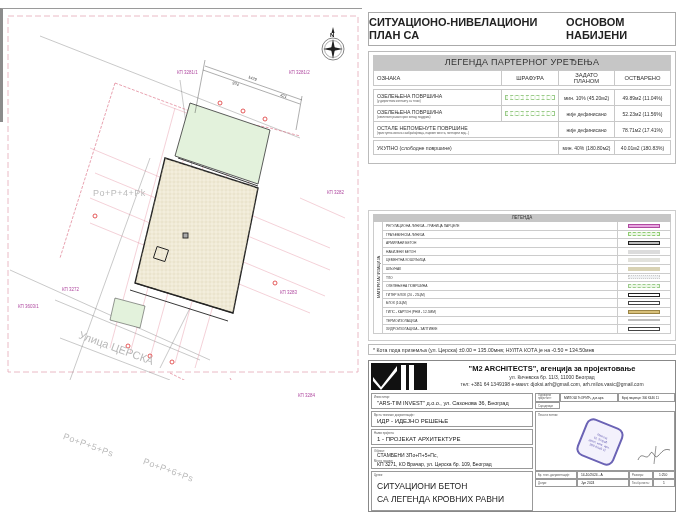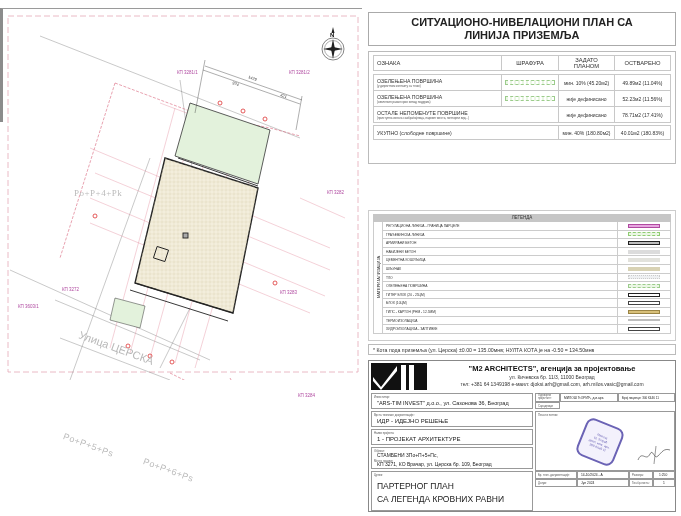--- a/index.html
+++ b/index.html
@@ -10,21 +10,21 @@
     border-left: 3px solid #8c8c8c; border-top: 1px solid #9a9a9a;
   }
   .drawing-svg { position: absolute; left: 0; top: 8px; }
 
   .parcel-label { position: absolute; font-size: 4.5px; color: #b04aa0; white-space: nowrap; }
   .storey-label { position: absolute; font-size: 9px; color: #bbb; white-space: nowrap; letter-spacing: 0.5px; }
 
   
   .title-box {
     position: absolute; left: 368px; top: 12px; width: 308px; height: 34px;
-    border: 1px solid #aaa; display: flex; flex-direction: column;
+    border: 1px solid #aaa; display: flex; flex-direction: row;
     align-items: center; justify-content: center; line-height: 13px;
   }
   .title-box span { font-weight: bold; font-size: 11px; color: #222; }
 
   .legend1 {
     position: absolute; left: 368px; top: 51px; width: 308px; height: 113px;
     border: 1px solid #bbb; padding: 3px 4px;
   }
   .legend1 .head {
     background: #c6c6c6; height: 15px; font-size: 9px; text-align: center;
@@ -189,30 +189,31 @@
 </svg>
 
 <div class="parcel-label" style="left:177px;top:70px;">КП 3281/1</div>
 <div class="parcel-label" style="left:289px;top:70px;">КП 3281/2</div>
 <div class="parcel-label" style="left:327px;top:190px;">КП 3282</div>
 <div class="parcel-label" style="left:62px;top:287px;">КП 3272</div>
 <div class="parcel-label" style="left:18px;top:304px;">КП 3603/1</div>
 <div class="parcel-label" style="left:280px;top:290px;">КП 3283</div>
 <div class="parcel-label" style="left:298px;top:393px;">КП 3284</div>
 
-<div class="storey-label" style="left:74px;top:188px;font-family:Liberation Serif, serif;">Po+P+4+Pk</div>
+<div class="storey-label" style="left:93px;top:188px;">Po+P+4+Pk</div>
 <div class="storey-label" style="left:62px;top:440px;transform:rotate(20deg);">Po+P+5+Ps</div>
 <div class="storey-label" style="left:142px;top:465px;transform:rotate(20deg);">Po+P+6+Ps</div>
 
 <div class="title-box">
   <span>СИТУАЦИОНО-НИВЕЛАЦИОНИ ПЛАН СА</span>
-  <span>ЛИНИЈА ПРИЗЕМЉА</span>
+  <span>ОСНОВОМ НАБИЈЕНИ</span>
 </div>
 
 <div class="legend1">
+  <div class="head">ЛЕГЕНДА ПАРТЕРНОГ УРЕЂЕЊА</div>
   <table>
     <tbody>
         <tr>
       <th class="c1">ОЗНАКА</th>
       <th class="c2">ШРАФУРА</th>
       <th class="c3">ЗАДАТО ПЛАНОМ</th>
       <th class="c4">ОСТВАРЕНО</th>
     </tr>
     <tr style="height:4px;">
           <td colspan="4" style="border-left:none;border-right:none;"></td>
@@ -374,21 +375,21 @@
     <span class="val" style="top:6px;font-size:6px;">1 - ПРОЈЕКАТ АРХИТЕКТУРЕ</span>
   </div>
   <div class="cell" style="left:2px;top:86px;width:162px;height:22px;">
     <span class="cap">Објекат:</span>
     <span class="val" style="top:4px;font-size:5px;">СТАМБЕНИ 3По+П+5+Пс,</span>
     <span class="cap" style="top:11px;">Место градње:</span>
     <span class="val" style="top:13px;font-size:5px;">КП 3271, КО Врачар, ул. Церска бр. 109, Београд</span>
   </div>
   <div class="cell" style="left:2px;top:110px;width:162px;height:40px;">
     <span class="cap">Цртеж:</span>
-    <span class="val" style="top:9px;font-size:8.5px;">ПАРТЕРНОГ ПЛАН</span>
+    <span class="val" style="top:9px;font-size:8.5px;">СИТУАЦИОНИ БЕТОН</span>
     <span class="val" style="top:22px;font-size:8.5px;">СА ЛЕГЕНДА КРОВНИХ РАВНИ</span>
   </div>
 
   <div class="cell" style="left:166px;top:32px;width:25px;height:9px;">
     <span class="cap" style="top:0;font-size:2.6px;">Одговорни пројектант:</span>
   </div>
   <div class="cell" style="left:191px;top:32px;width:58px;height:9px;">
     <span class="val small" style="top:2px;left:3px;">МИЛОШ ЂОРИЋ, д.и.арх.</span>
   </div>
   <div class="cell" style="left:249px;top:32px;width:57px;height:9px;">

